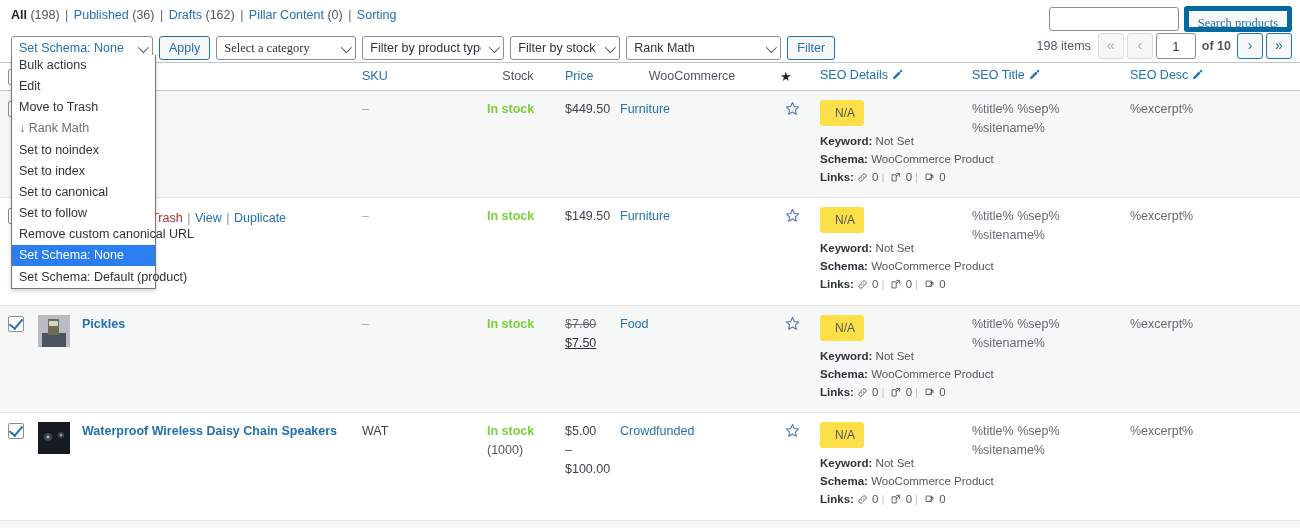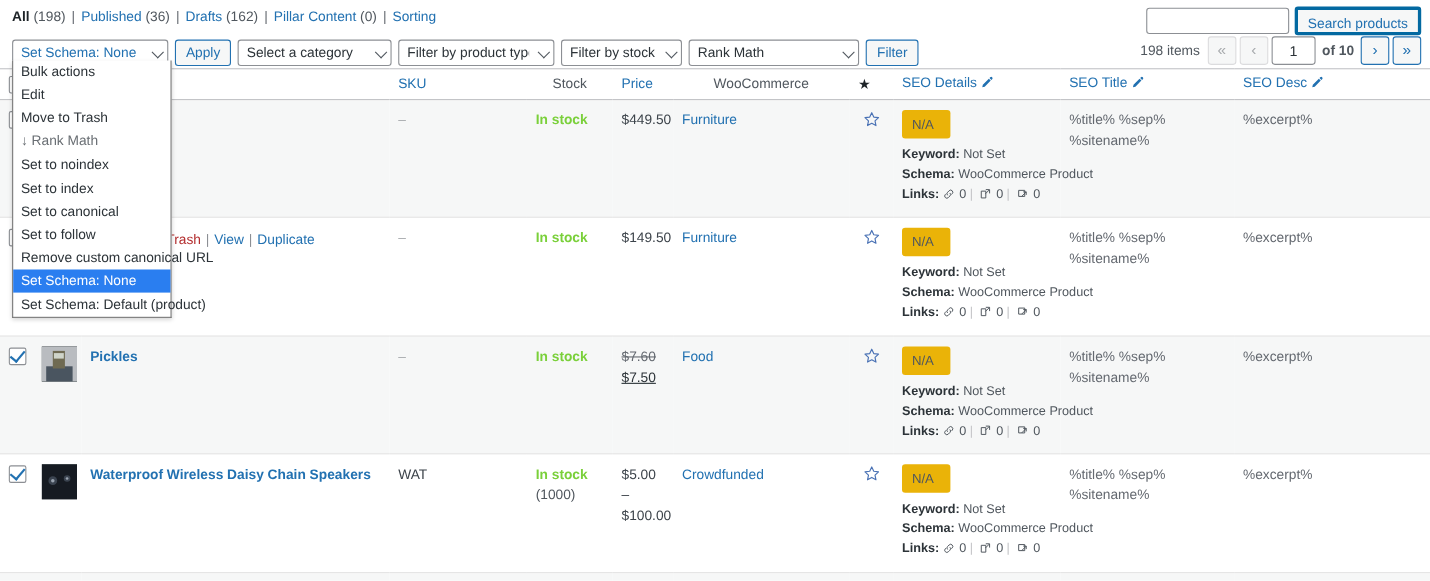--- a/index.html
+++ b/index.html
@@ -34,23 +34,23 @@
   }
   .search-input {
     width: 130px; height: 24px;
     border: 1px solid #8c8f94; border-radius: 3px;
     background: #fff; padding: 0 6px;
     font-family: "Liberation Sans", sans-serif; font-size: 13px;
     color: #2c3338;
   }
   .btn-secondary {
     height: 26px; padding: 0 9px;
-    border: 3px solid #0369a1; border-radius: 3px;
+    border: 5px solid #0369a1; border-radius: 3px;
     background: #f6f7f7; color: #2271b1;
-    font-family: Liberation Sans, sans-serif; font-size: 12.5px;
+    font-family: Liberation Serif, serif; font-size: 12.5px;
     line-height: 24px; cursor: pointer; white-space: nowrap;
   }
 
   
   .tablenav {
     position: relative;
     height: 32px;
     padding: 3px 0 0 11px;
     display: flex; align-items: center; gap: 6px;
     white-space: nowrap;
@@ -64,21 +64,21 @@
     padding: 0 22px 0 7px; cursor: pointer;
   }
   .select-wrap::after {
     content: ""; position: absolute; right: 7px; top: 9px;
     width: 7px; height: 7px;
     border-right: 1.6px solid #50575e; border-bottom: 1.6px solid #50575e;
     transform: rotate(45deg) translateY(-2px);
     pointer-events: none;
   }
   #sel-bulk { width: 142px; color: #2271b1; }
-  #sel-cat { width: 140px; }
+  #sel-cat { width: 140px; font-family: Liberation Serif, serif; }
   #sel-ptype { width: 142px; }
   #sel-stock { width: 110px; }
   #sel-rank { width: 155px; }
 
   .btn-apply, .btn-filter {
     height: 24px; padding: 0 9px;
     border: 1px solid #2271b1; border-radius: 3px;
     background: #f6f7f7; color: #2271b1;
     font-family: "Liberation Sans", sans-serif; font-size: 12.5px;
     line-height: 22px; cursor: pointer;
@@ -183,23 +183,23 @@
   .stock-qty { color: #50575e; font-weight: normal; }
   .dash { color: #a7aaad; }
   .price-del { color: #646970; text-decoration: line-through; display: block; }
   .price-ins { color: #2c3338; text-decoration: underline; display: block; }
   .cat-link { color: #2271b1; text-decoration: none; }
 
   .star { display: inline-block; line-height: 1; }
 
   
   .seo-badge {
-    display: inline-block; min-width: 44px; text-align: left;
+    display: inline-block; min-width: 44px; text-align: right;
     padding: 4px 9px; border-radius: 3px;
-    font-size: 12px; color: #50575e; background: #eab308;
+    font-size: 12px; color: #50575e; background: #fde047;
     margin-bottom: 7px;
   }
   .seo-line { font-size: 11.5px; color: #50575e; line-height: 1.55; white-space: nowrap; }
   .seo-line b { color: #2c3338; }
   .seo-line .licon { display: inline-block; vertical-align: -2px; margin: 0 1px 0 3px; }
   .seo-line .lsep { color: #c3c4c7; padding: 0 3px; }
   .seo-meta { color: #646970; font-size: 12.5px; line-height: 1.5; }
   .pencil { display: inline-block; vertical-align: -2px; margin-left: 3px; }
 
   

